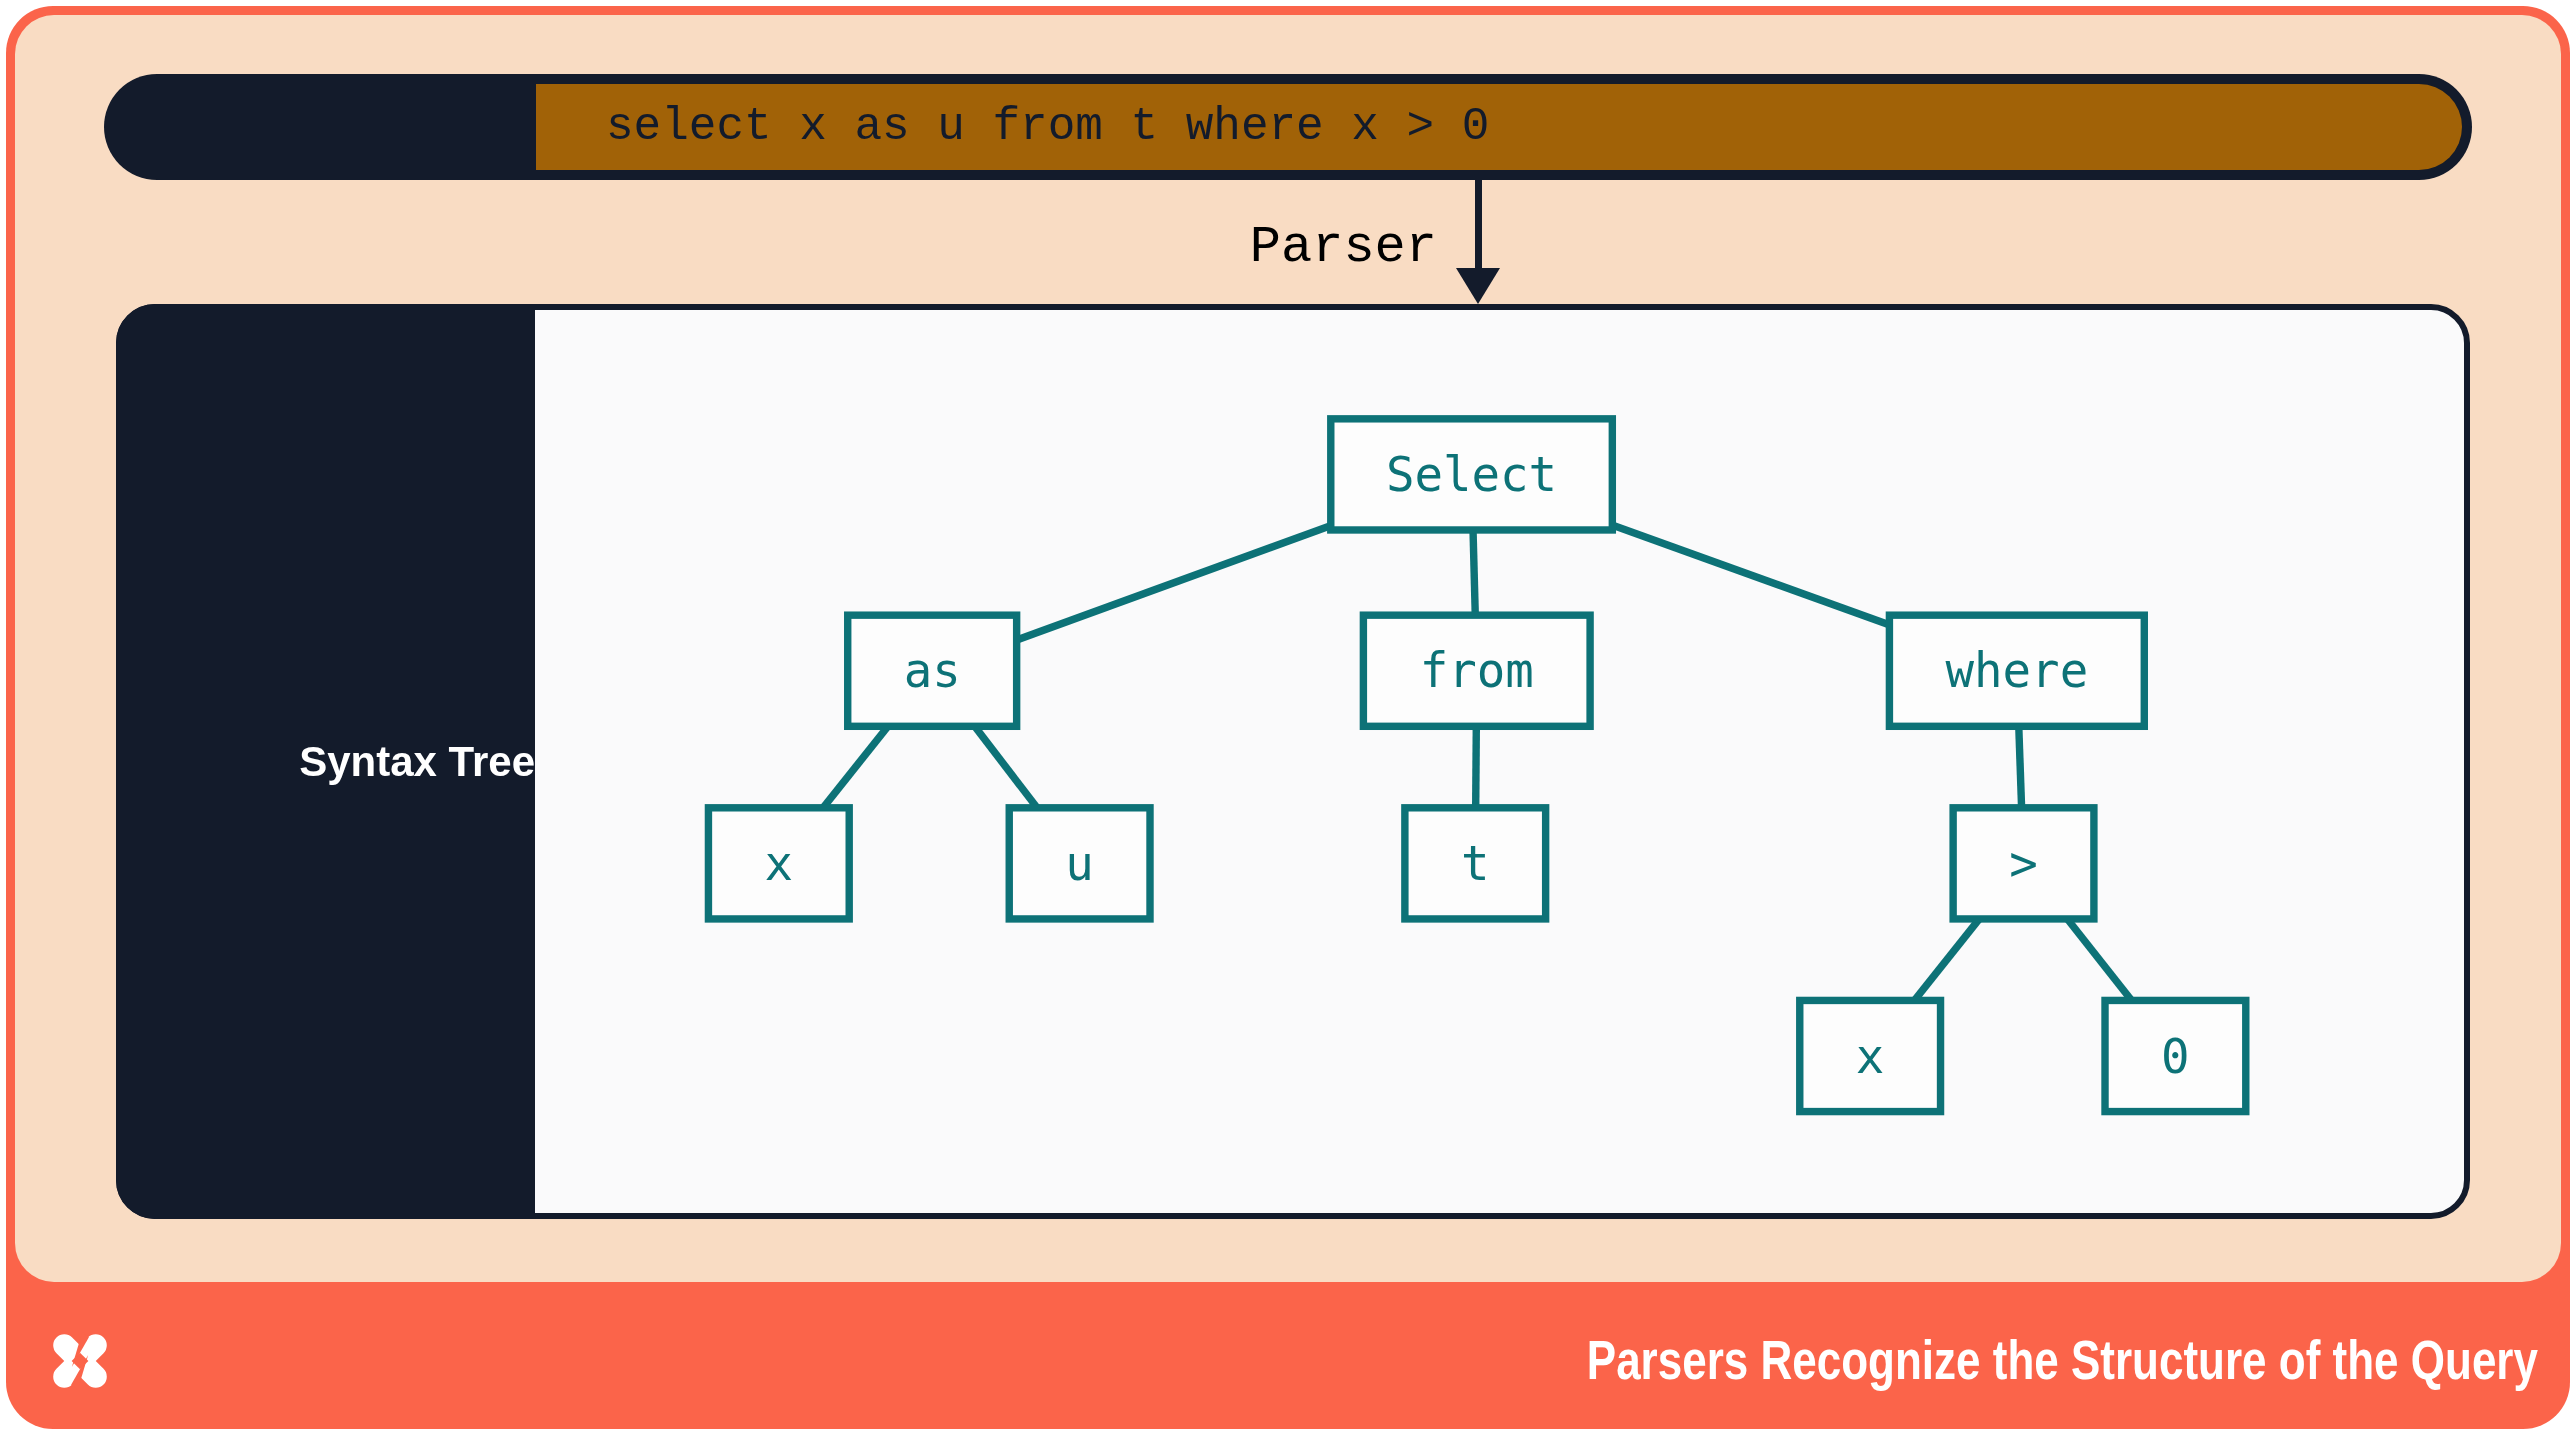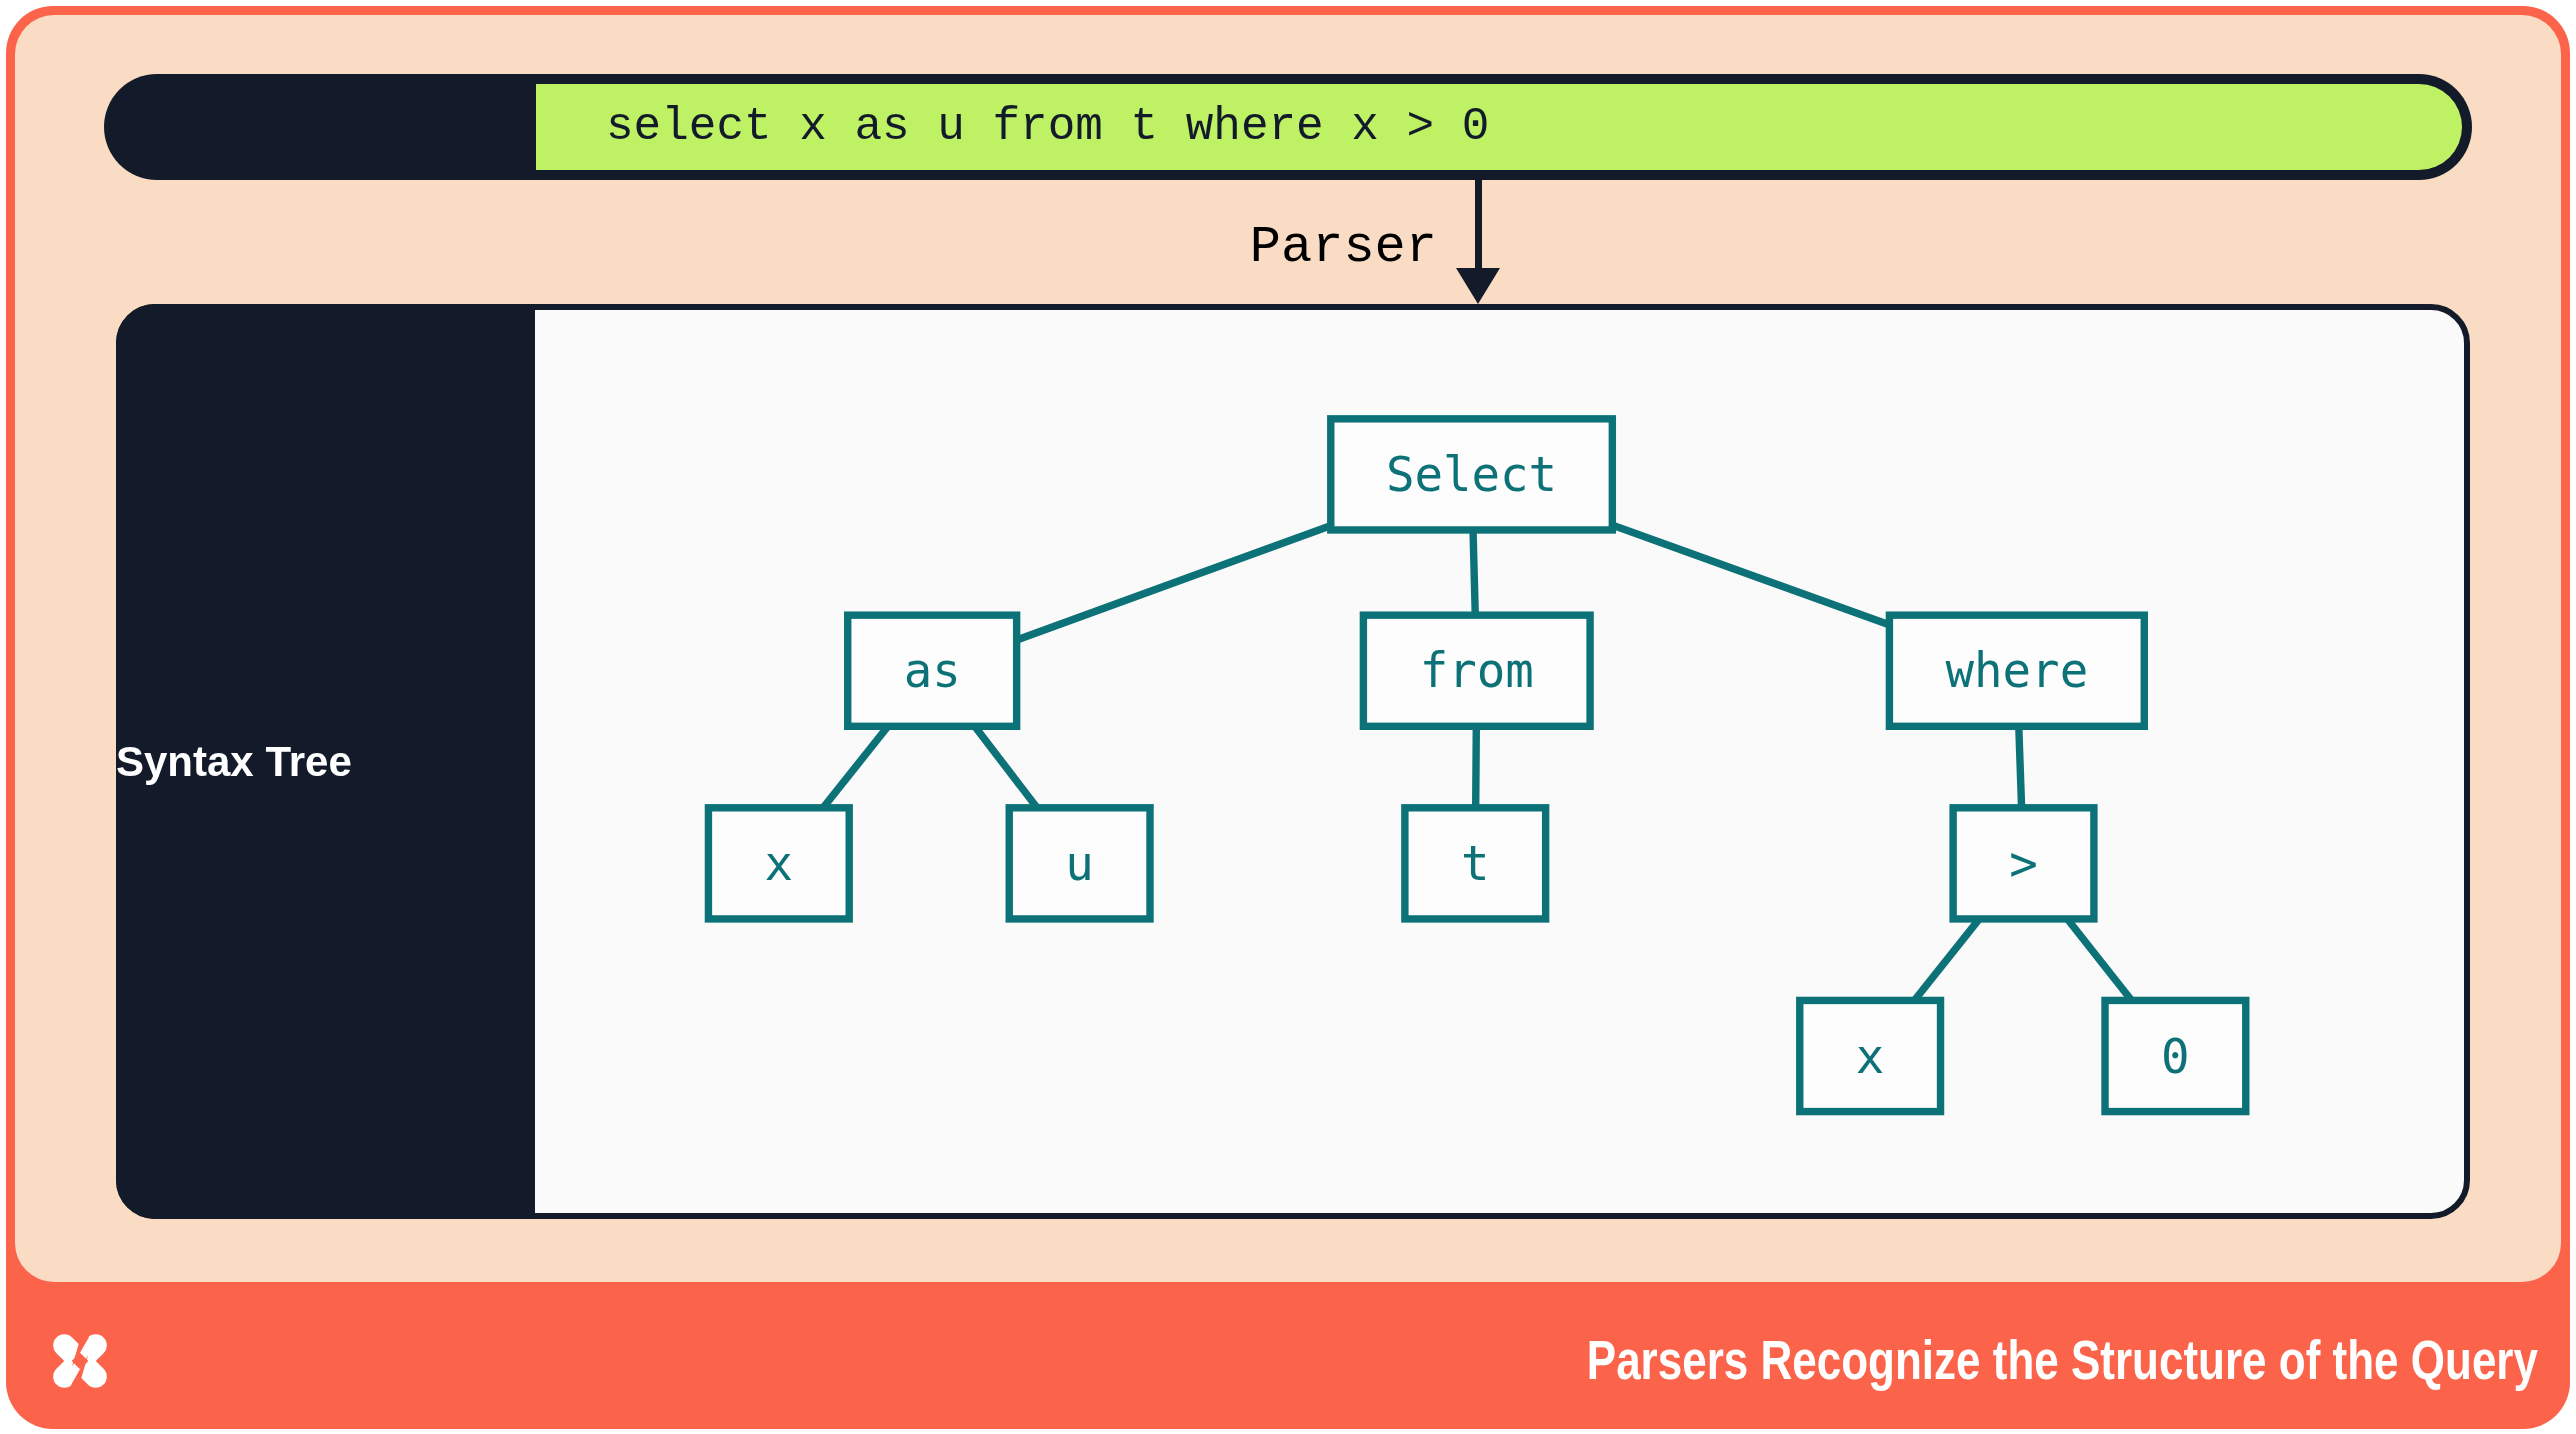--- a/index.html
+++ b/index.html
@@ -20,21 +20,21 @@
     position:absolute;left:104px;top:74px;width:2368px;height:106px;
     background:#131b2b;border-radius:53px;
   }
   .sql-label{
     position:absolute;left:0;top:0;width:432px;height:100%;
     display:flex;align-items:center;justify-content:center;
     color:#ffffff;font-weight:bold;font-size:43px;letter-spacing:0.7px;
   }
   .sql-inner{
     position:absolute;left:432px;top:9.6px;right:9.6px;bottom:9.6px;
-    background:#bef264;border-radius:0 43px 43px 0;
+    background:#a16207;border-radius:0 43px 43px 0;
     display:flex;align-items:center;
   }
   .sql-query{
     font-family:"Liberation Mono", monospace;
     font-size:46px;color:#131b2b;padding-left:70px;white-space:pre;
   }
   
   .parser-label{
     position:absolute;right:1139px;top:222px;
     font-family:Liberation Mono, monospace;font-size:52px;color:#000000;
@@ -49,21 +49,21 @@
     border-top:36px solid #131b2b;
   }
   
   .tree-box{
     position:absolute;left:116px;top:304px;width:2342px;height:903px;
     background:#fafafb;border:6px solid #131b2b;border-radius:39px;
   }
   .tree-sidebar{
     position:absolute;left:-6px;top:-6px;width:419px;height:915px;
     background:#131b2b;border-radius:39px 0 0 39px;
-    display:flex;align-items:center;justify-content:flex-start;
+    display:flex;align-items:center;justify-content:flex-end;
   }
   .tree-sidebar-label{
     color:#ffffff;font-weight:bold;font-size:42px;white-space:nowrap;
   }
   svg.tree-svg{position:absolute;left:-6px;top:-6px;}
   
   .footer-logo{
     position:absolute;left:43px;top:1324px;width:74px;height:74px;
   }
   .footer-title{

